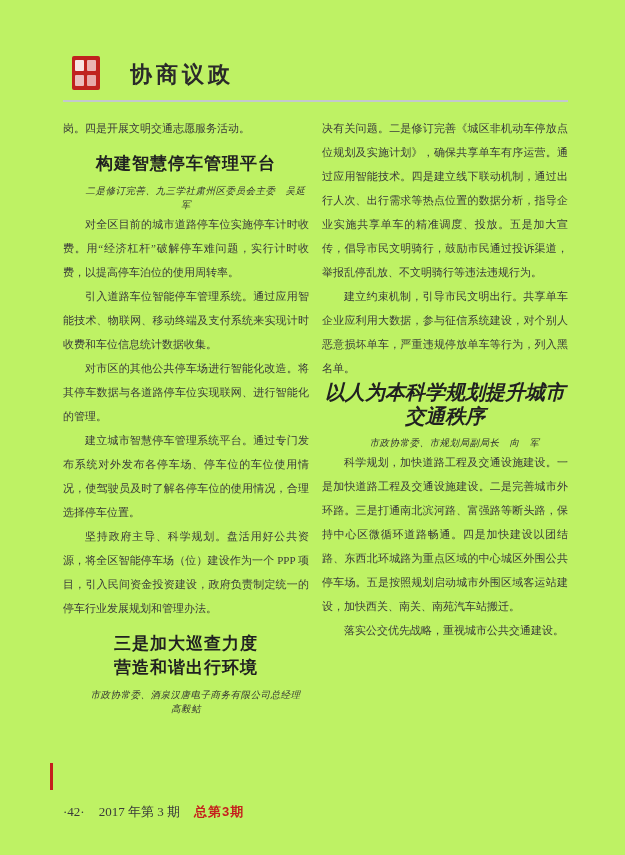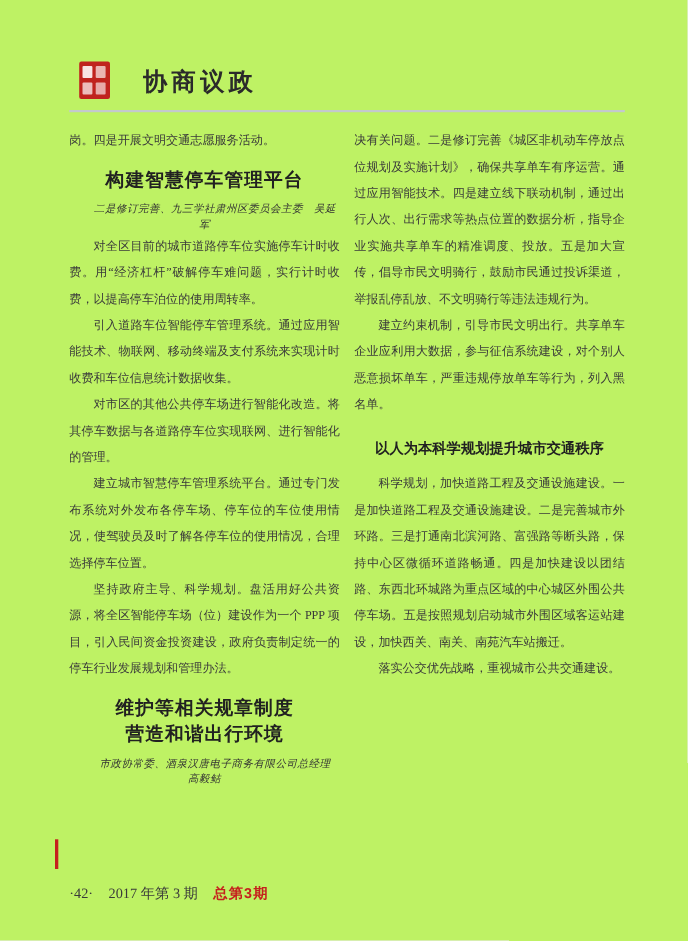--- a/index.html
+++ b/index.html
@@ -38,21 +38,21 @@
   }
   .col-left  { left:63px; }
   .col-right { left:322px; }
   .col p { margin:0; text-indent:2em; }
   .col p.no-indent { text-indent:0; }
   .article-title {
     font-weight:bold; text-align:center; text-indent:0;
     font-size:17px; line-height:24px; letter-spacing:1px; color:#212121;
     margin:12px 0 8px 0;
   }
-  .article-title.single-line { font-size:13px; letter-spacing:0; margin-top:16px; }
+  .article-title.single-line { font-size:20px; letter-spacing:0; margin-top:0;font-style:italic; }
   .byline {
     text-align:center; text-indent:0; font-style:italic;
     font-size:9.5px; line-height:14px; letter-spacing:.5px;
     margin:0 0 10px 0; color:#333333;
   }
   
   .footer {
     position:absolute; left:63px; top:803px; width:400px;
     display:flex; align-items:baseline; gap:14px;
     font-size:13px; color:#3a3a3a;
@@ -88,32 +88,33 @@
     </div>
     <p class="byline">二是修订完善、九三学社肃州区委员会主委　吴延军</p>
 
     <p>对全区目前的城市道路停车位实施停车计时收费。用“经济杠杆”破解停车难问题，实行计时收费，以提高停车泊位的使用周转率。</p>
     <p>引入道路车位智能停车管理系统。通过应用智能技术、物联网、移动终端及支付系统来实现计时收费和车位信息统计数据收集。</p>
     <p>对市区的其他公共停车场进行智能化改造。将其停车数据与各道路停车位实现联网、进行智能化的管理。</p>
     <p>建立城市智慧停车管理系统平台。通过专门发布系统对外发布各停车场、停车位的车位使用情况，使驾驶员及时了解各停车位的使用情况，合理选择停车位置。</p>
     <p>坚持政府主导、科学规划。盘活用好公共资源，将全区智能停车场（位）建设作为一个 PPP 项目，引入民间资金投资建设，政府负责制定统一的停车行业发展规划和管理办法。</p>
 
     <div class="article-title">
-      <div>维护等相关规章制度</div>
+      <div>三是加大巡查力度</div>
       <div>营造和谐出行环境</div>
     </div>
     <p class="byline">市政协常委、酒泉汉唐电子商务有限公司总经理　高毅鲒</p>
 
   </div>
 
   <div class="col col-right">
     <p class="no-indent">决有关问题。二是修订完善《城区非机动车停放点位规划及实施计划》，确保共享单车有序运营。通过应用智能技术。四是建立线下联动机制，通过出行人次、出行需求等热点位置的数据分析，指导企业实施共享单车的精准调度、投放。五是加大宣传，倡导市民文明骑行，鼓励市民通过投诉渠道，举报乱停乱放、不文明骑行等违法违规行为。</p>
     <p>建立约束机制，引导市民文明出行。共享单车企业应利用大数据，参与征信系统建设，对个别人恶意损坏单车，严重违规停放单车等行为，列入黑名单。</p>
 
     <div class="article-title single-line">以人为本科学规划提升城市交通秩序</div>
+    <p class="byline">市政协常委、市规划局副局长　向　军</p>
 
     <p>科学规划，加快道路工程及交通设施建设。一是加快道路工程及交通设施建设。二是完善城市外环路。三是打通南北滨河路、富强路等断头路，保持中心区微循环道路畅通。四是加快建设以团结路、东西北环城路为重点区域的中心城区外围公共停车场。五是按照规划启动城市外围区域客运站建设，加快西关、南关、南苑汽车站搬迁。</p>
     <p>落实公交优先战略，重视城市公共交通建设。</p>
   </div>
 
   <div class="margin-mark"></div>
   <div class="footer">
     <span>·42·</span>
     <span>2017 年第 3 期</span>
     <span class="issue-red">总第3期</span>

